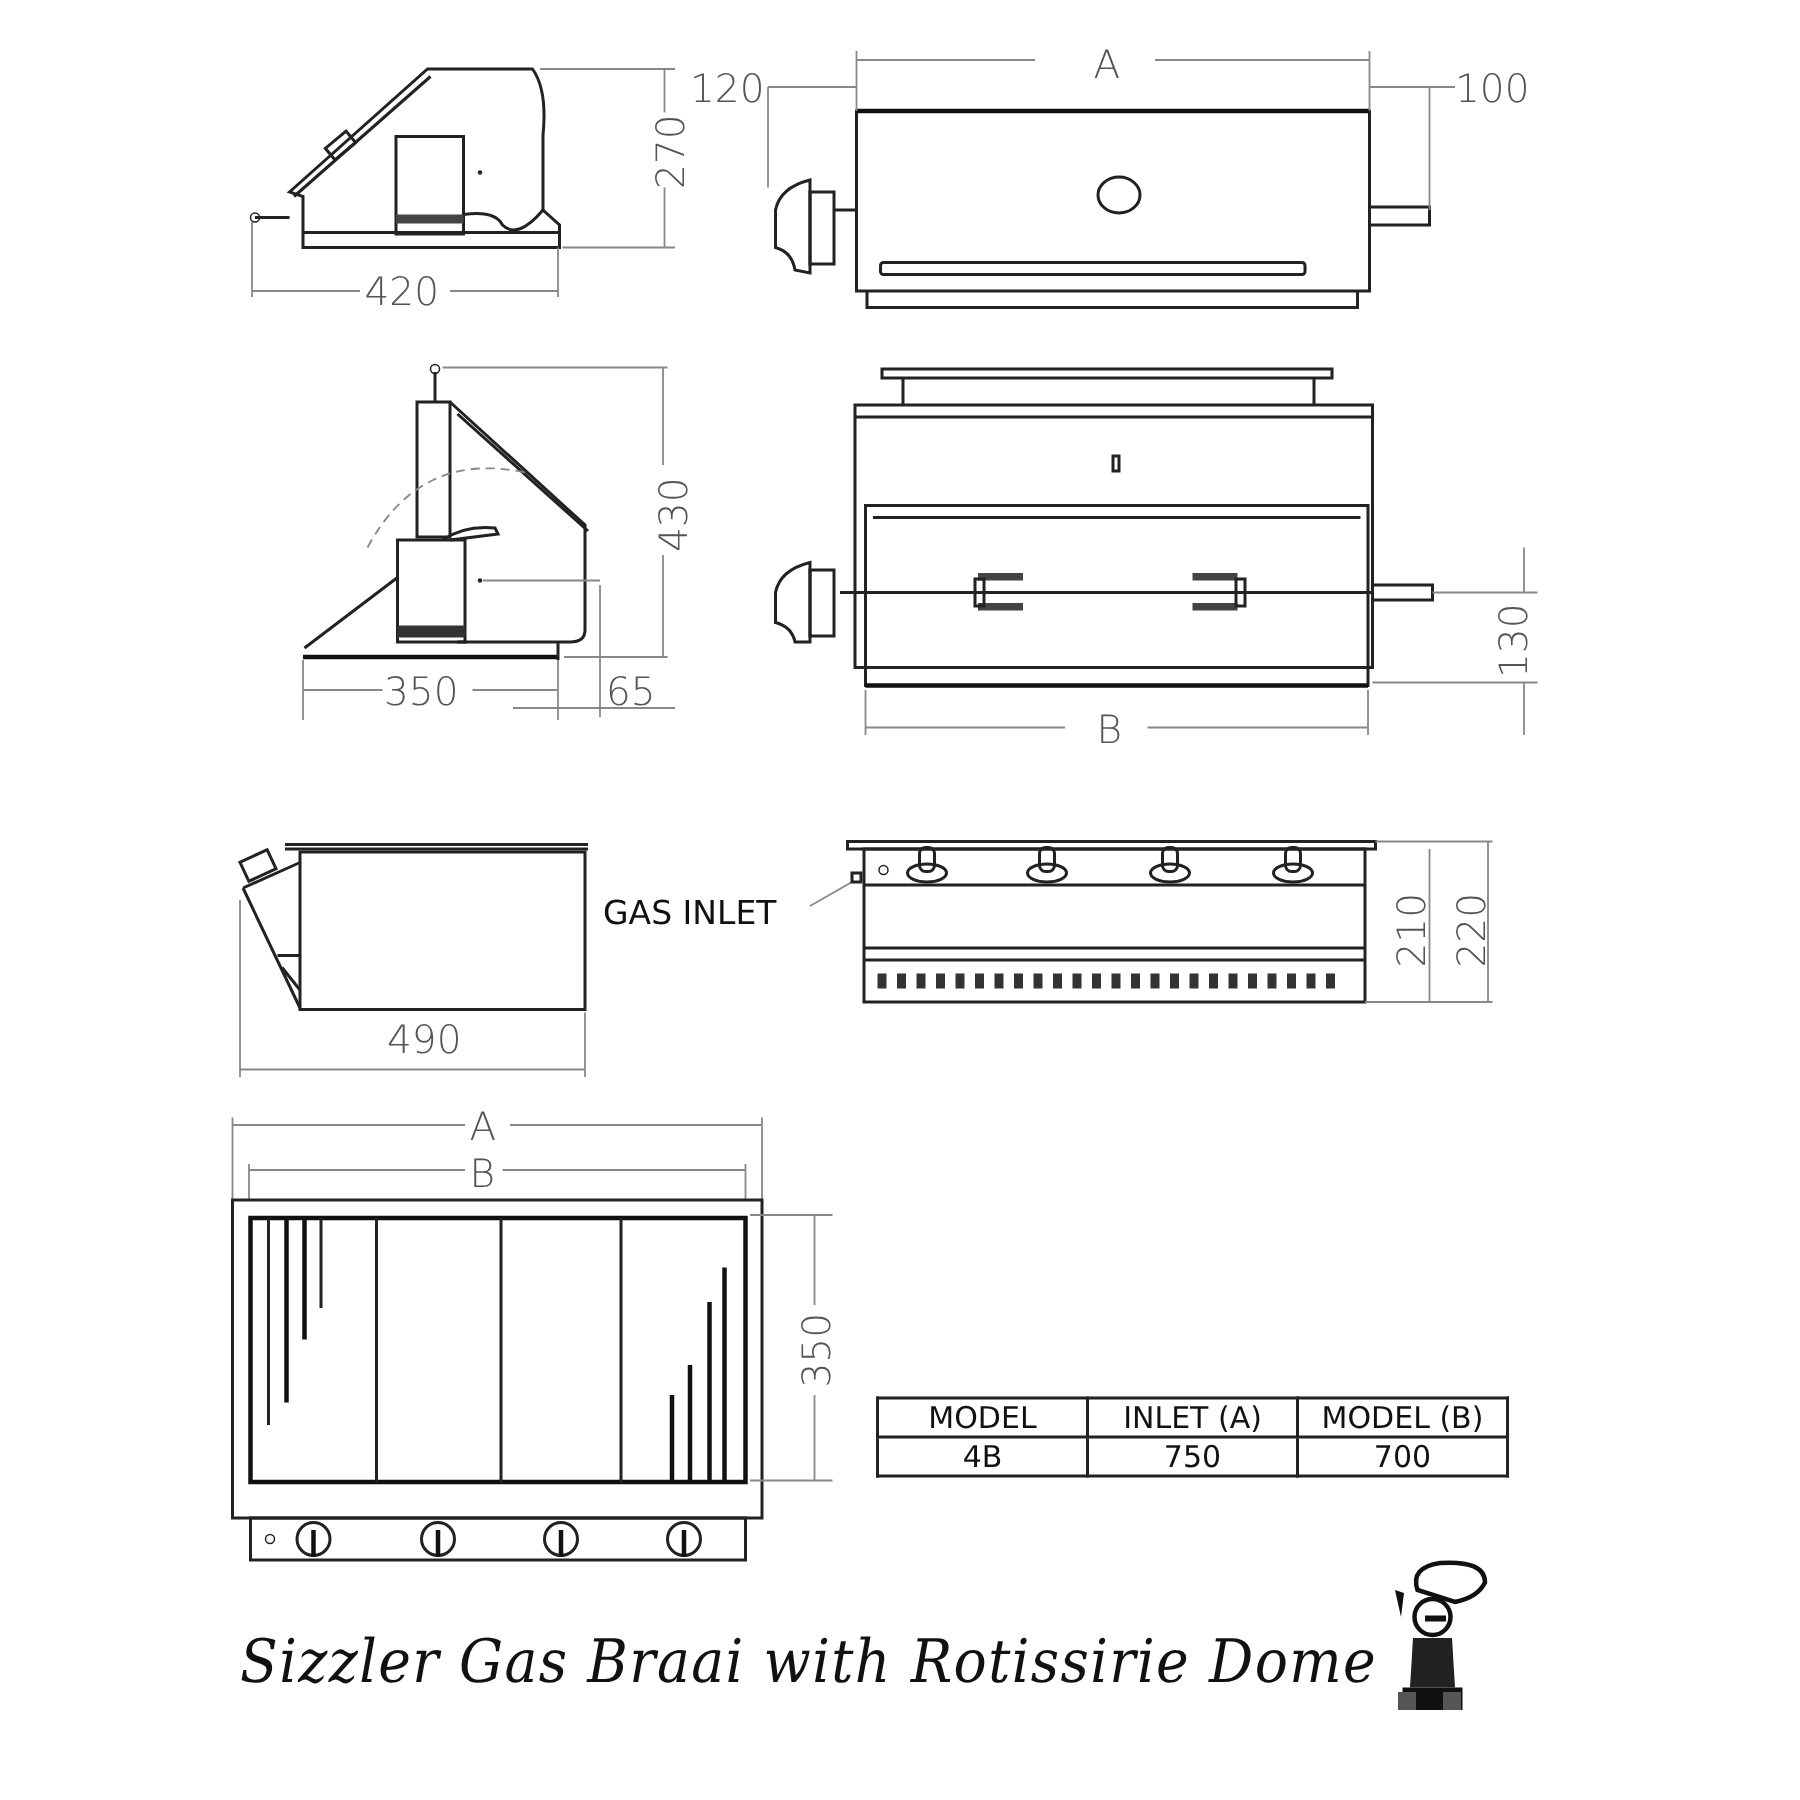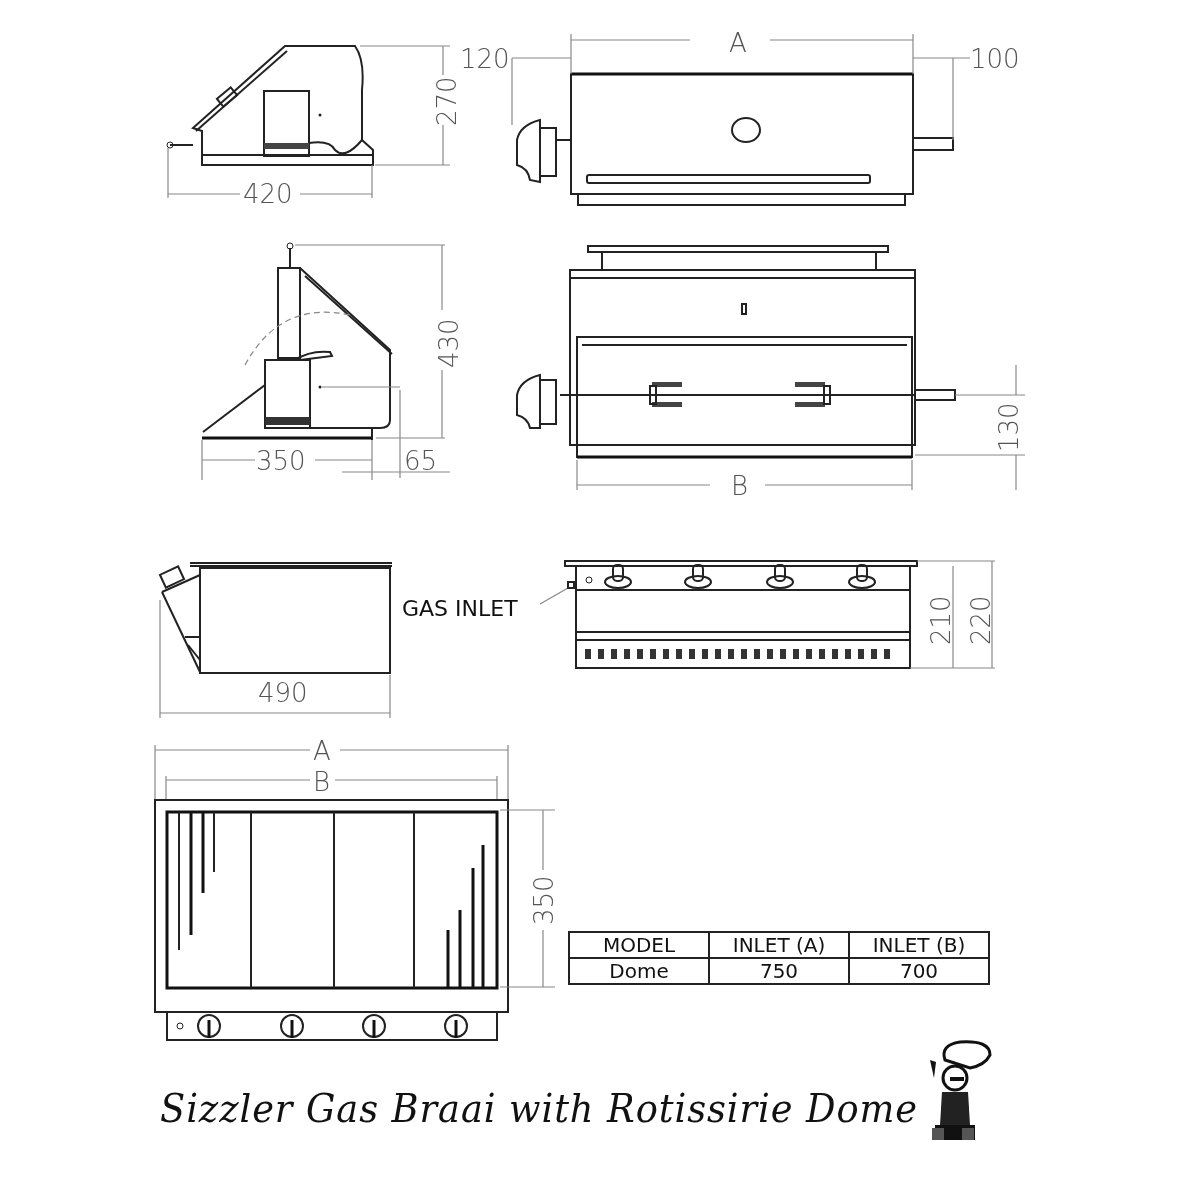--- a/index.html
+++ b/index.html
@@ -3,21 +3,21 @@
 <meta charset="utf-8">
 <style>
   html, body { margin:0; padding:0; background:#ffffff; }
   body { width:1200px; height:1200px; position:relative; overflow:hidden; font-family:"DejaVu Sans", sans-serif; }
   #canvas { position:absolute; left:0; top:0; width:1200px; height:1200px; }
   .dim { font-family:"DejaVu Sans", sans-serif; font-size:26px; fill:#555; font-weight:200; }
   .lbl { font-family:"DejaVu Sans", sans-serif; font-size:22px; fill:#111; }
   .thin { stroke:#888; stroke-width:1.2; fill:none; }
   .ln { stroke:#222; stroke-width:2; fill:none; }
   .lnb { stroke:#111; stroke-width:3; fill:none; }
-  .spec-table { position:absolute; left:568px; top:931px; border-collapse:collapse; font-family:"DejaVu Sans", sans-serif; font-size:20px; color:#111;padding-left:48px; }
+  .spec-table { position:absolute; left:584px; top:931px; border-collapse:collapse; font-family:"DejaVu Sans", sans-serif; font-size:20px; color:#111;padding-left:48px; }
   .spec-table td, .spec-table th { border:2px solid #222; font-weight:normal; text-align:center; padding:0; height:24px; line-height:24px; }
   .spec-table th { width:138px; }
   .title { position:absolute; left:160px; top:1085px; font-family:"DejaVu Serif", serif; font-style:italic; font-size:40px; color:#111; letter-spacing:1px; transform:scaleX(0.92); transform-origin:left; }
 </style>
 </head>
 <body>
 
 <svg id="canvas" viewBox="0 0 1200 1200" xmlns="http://www.w3.org/2000/svg">
 
   <g>
@@ -257,25 +257,25 @@
     <rect x="932" y="1128" width="12" height="12" fill="#555"></rect>
     <rect x="962" y="1128" width="12" height="12" fill="#555"></rect>
   </g>
 </svg>
 
 <table class="spec-table">
   <thead>
     <tr>
       <th>MODEL</th>
       <th>INLET (A)</th>
-      <th>INLET (B)</th>
+      <th>MODEL (B)</th>
     </tr>
   </thead>
   <tbody>
     <tr>
-      <td>Dome</td>
+      <td>4B</td>
       <td>750</td>
       <td>700</td>
     </tr>
   </tbody>
 </table>
 
 <div class="title">Sizzler Gas Braai with Rotissirie Dome</div>
 
 </body></html>

